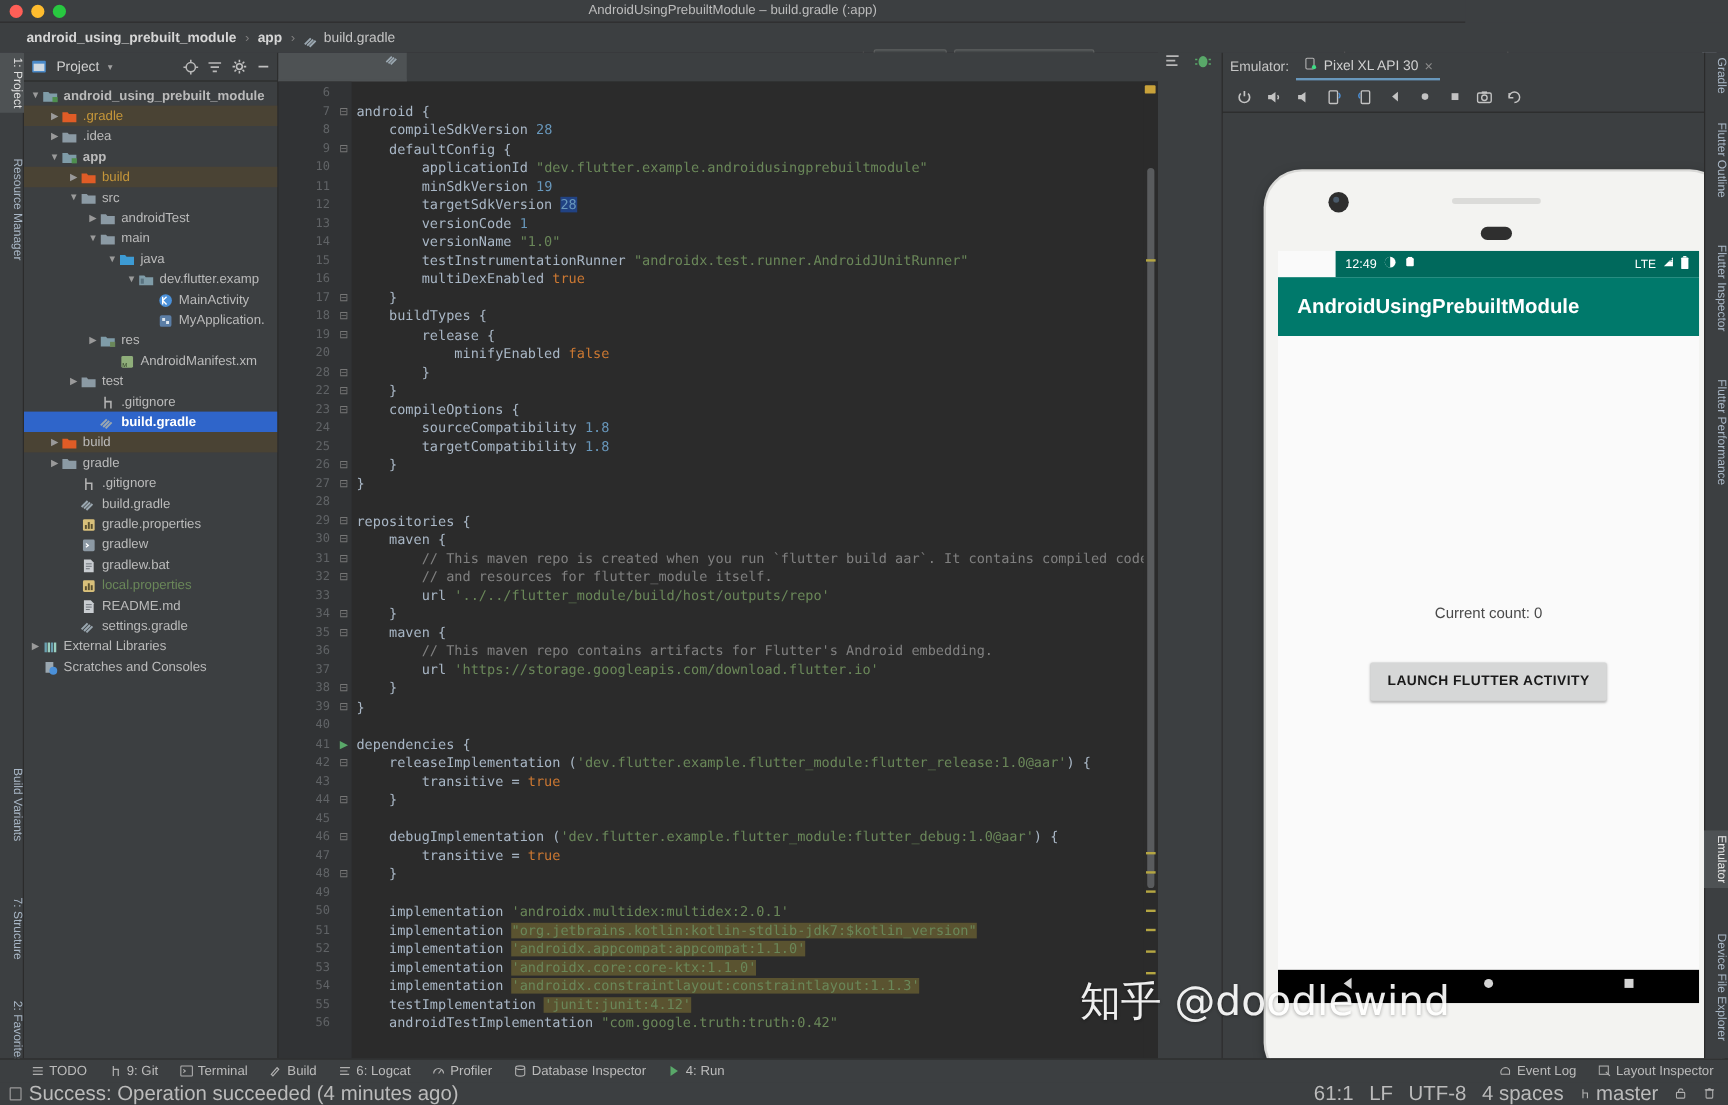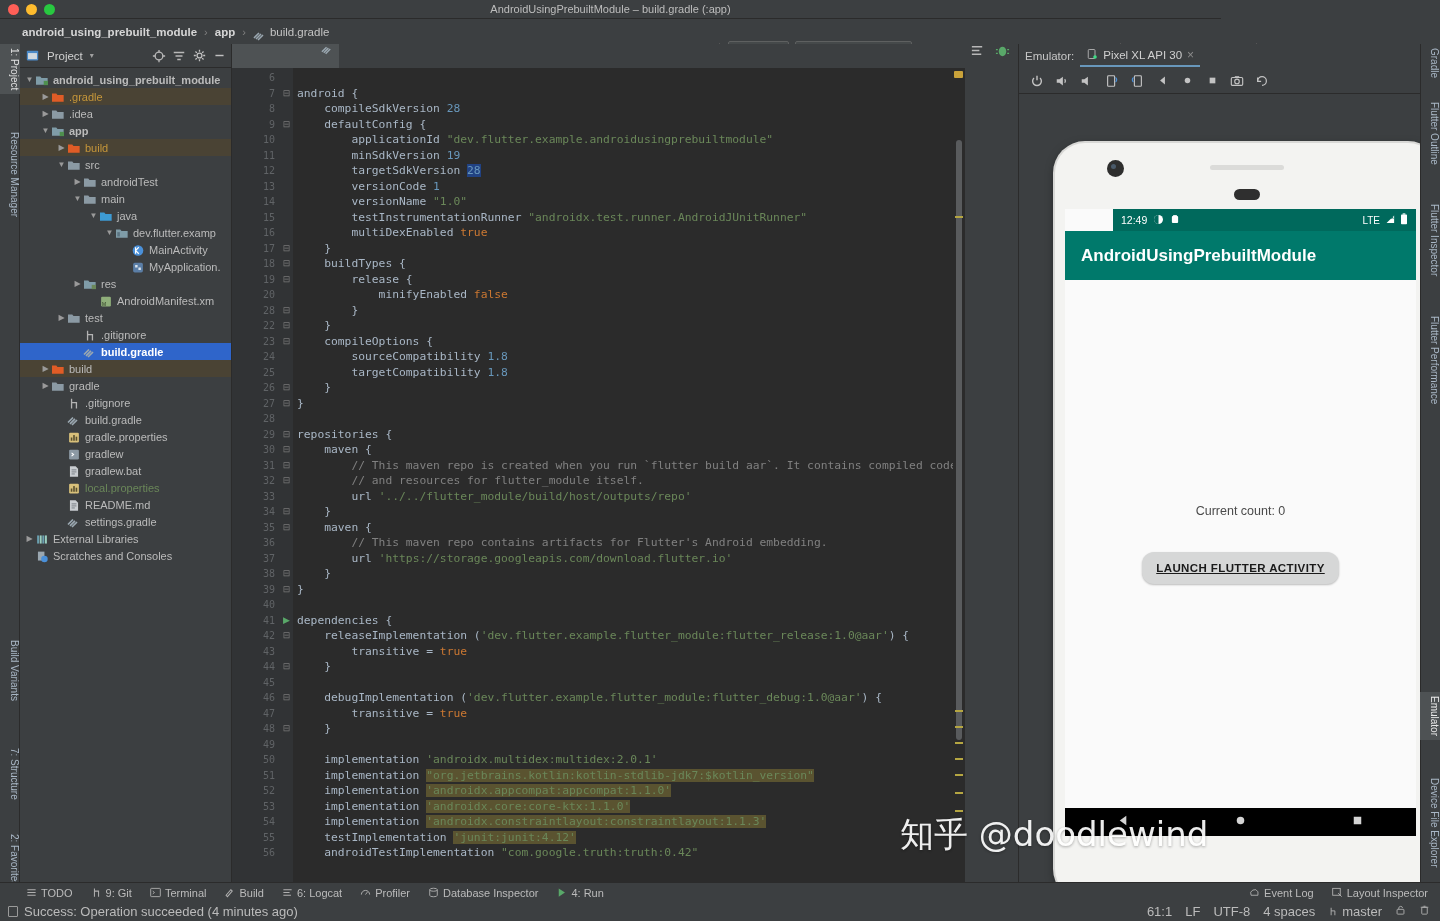--- a/index.html
+++ b/index.html
@@ -194,23 +194,22 @@
     height: 49px; background: #00796b; display: flex; align-items: center; padding: 0 16px;
   }
   .appbar .t { color: #fff; font-size: 17px; font-weight: bold; }
   .content {
     height: 528px; background: #fafafa; position: relative;
     display: flex; flex-direction: column; align-items: center; justify-content: center;
   }
   .count-lbl { font-size: 12.5px; color: #4a4a4a; margin-bottom: 34px; }
   .flutter-btn {
     background: #d6d7d7; color: #1a1a1a; font-size: 11.5px; font-weight: bold;
-    letter-spacing: .4px; padding: 10px 14px; border: 0; border-radius: 12px;
+    letter-spacing: .4px; padding: 10px 14px; border: 0; border-radius: 2px;
     box-shadow: 0 1px 2px rgba(0,0,0,.25);
-    text-decoration: underline;
   }
   .navbar-and {
     height: 28px; background: #000; display: flex; align-items: center; justify-content: space-around;
   }
   .nv { color: #d4d4d4; }
 
   .zoom-ctrl {
     position: absolute; right: 8px; top: 728px; width: 22px; height: 78px;
     background: #2f2f2f; border-radius: 4px; display: flex; flex-direction: column;
     align-items: center; color: #cfcfcf; font-size: 12px; padding-top: 3px;
@@ -227,21 +226,21 @@
   .toolwin-bar {
     position: absolute; left: 0; bottom: 19px; width: 1440px; height: 20px;
     background: #3c3f41; border-top: 1px solid #2b2b2b;
     display: flex; align-items: center; gap: 18px; padding-left: 26px;
   }
   .twb-item { display: flex; align-items: center; gap: 4px; font-size: 11px; color: #bbbbbb; }
   .twb-right { margin-left: auto; display: flex; align-items: center; gap: 18px; padding-right: 12px; }
   .statusline {
     position: absolute; left: 0; bottom: 0; width: 1440px; height: 19px;
     background: #3c3f41; display: flex; align-items: center; padding-left: 8px;
-    font-size: 13px; color: #bbbbbb; gap: 6px;
+    font-size: 17px; color: #bbbbbb; gap: 6px;
   }
   .sl-right { margin-left: auto; display: flex; align-items: center; gap: 13px; padding-right: 10px; }
   .mini-sq { width: 10px; height: 11px; border: 1px solid #9a9a9a; border-radius: 1px; }
 </style>
 </head>
 <body>
 
 <div class="app">
 
   <div class="titlebar">

